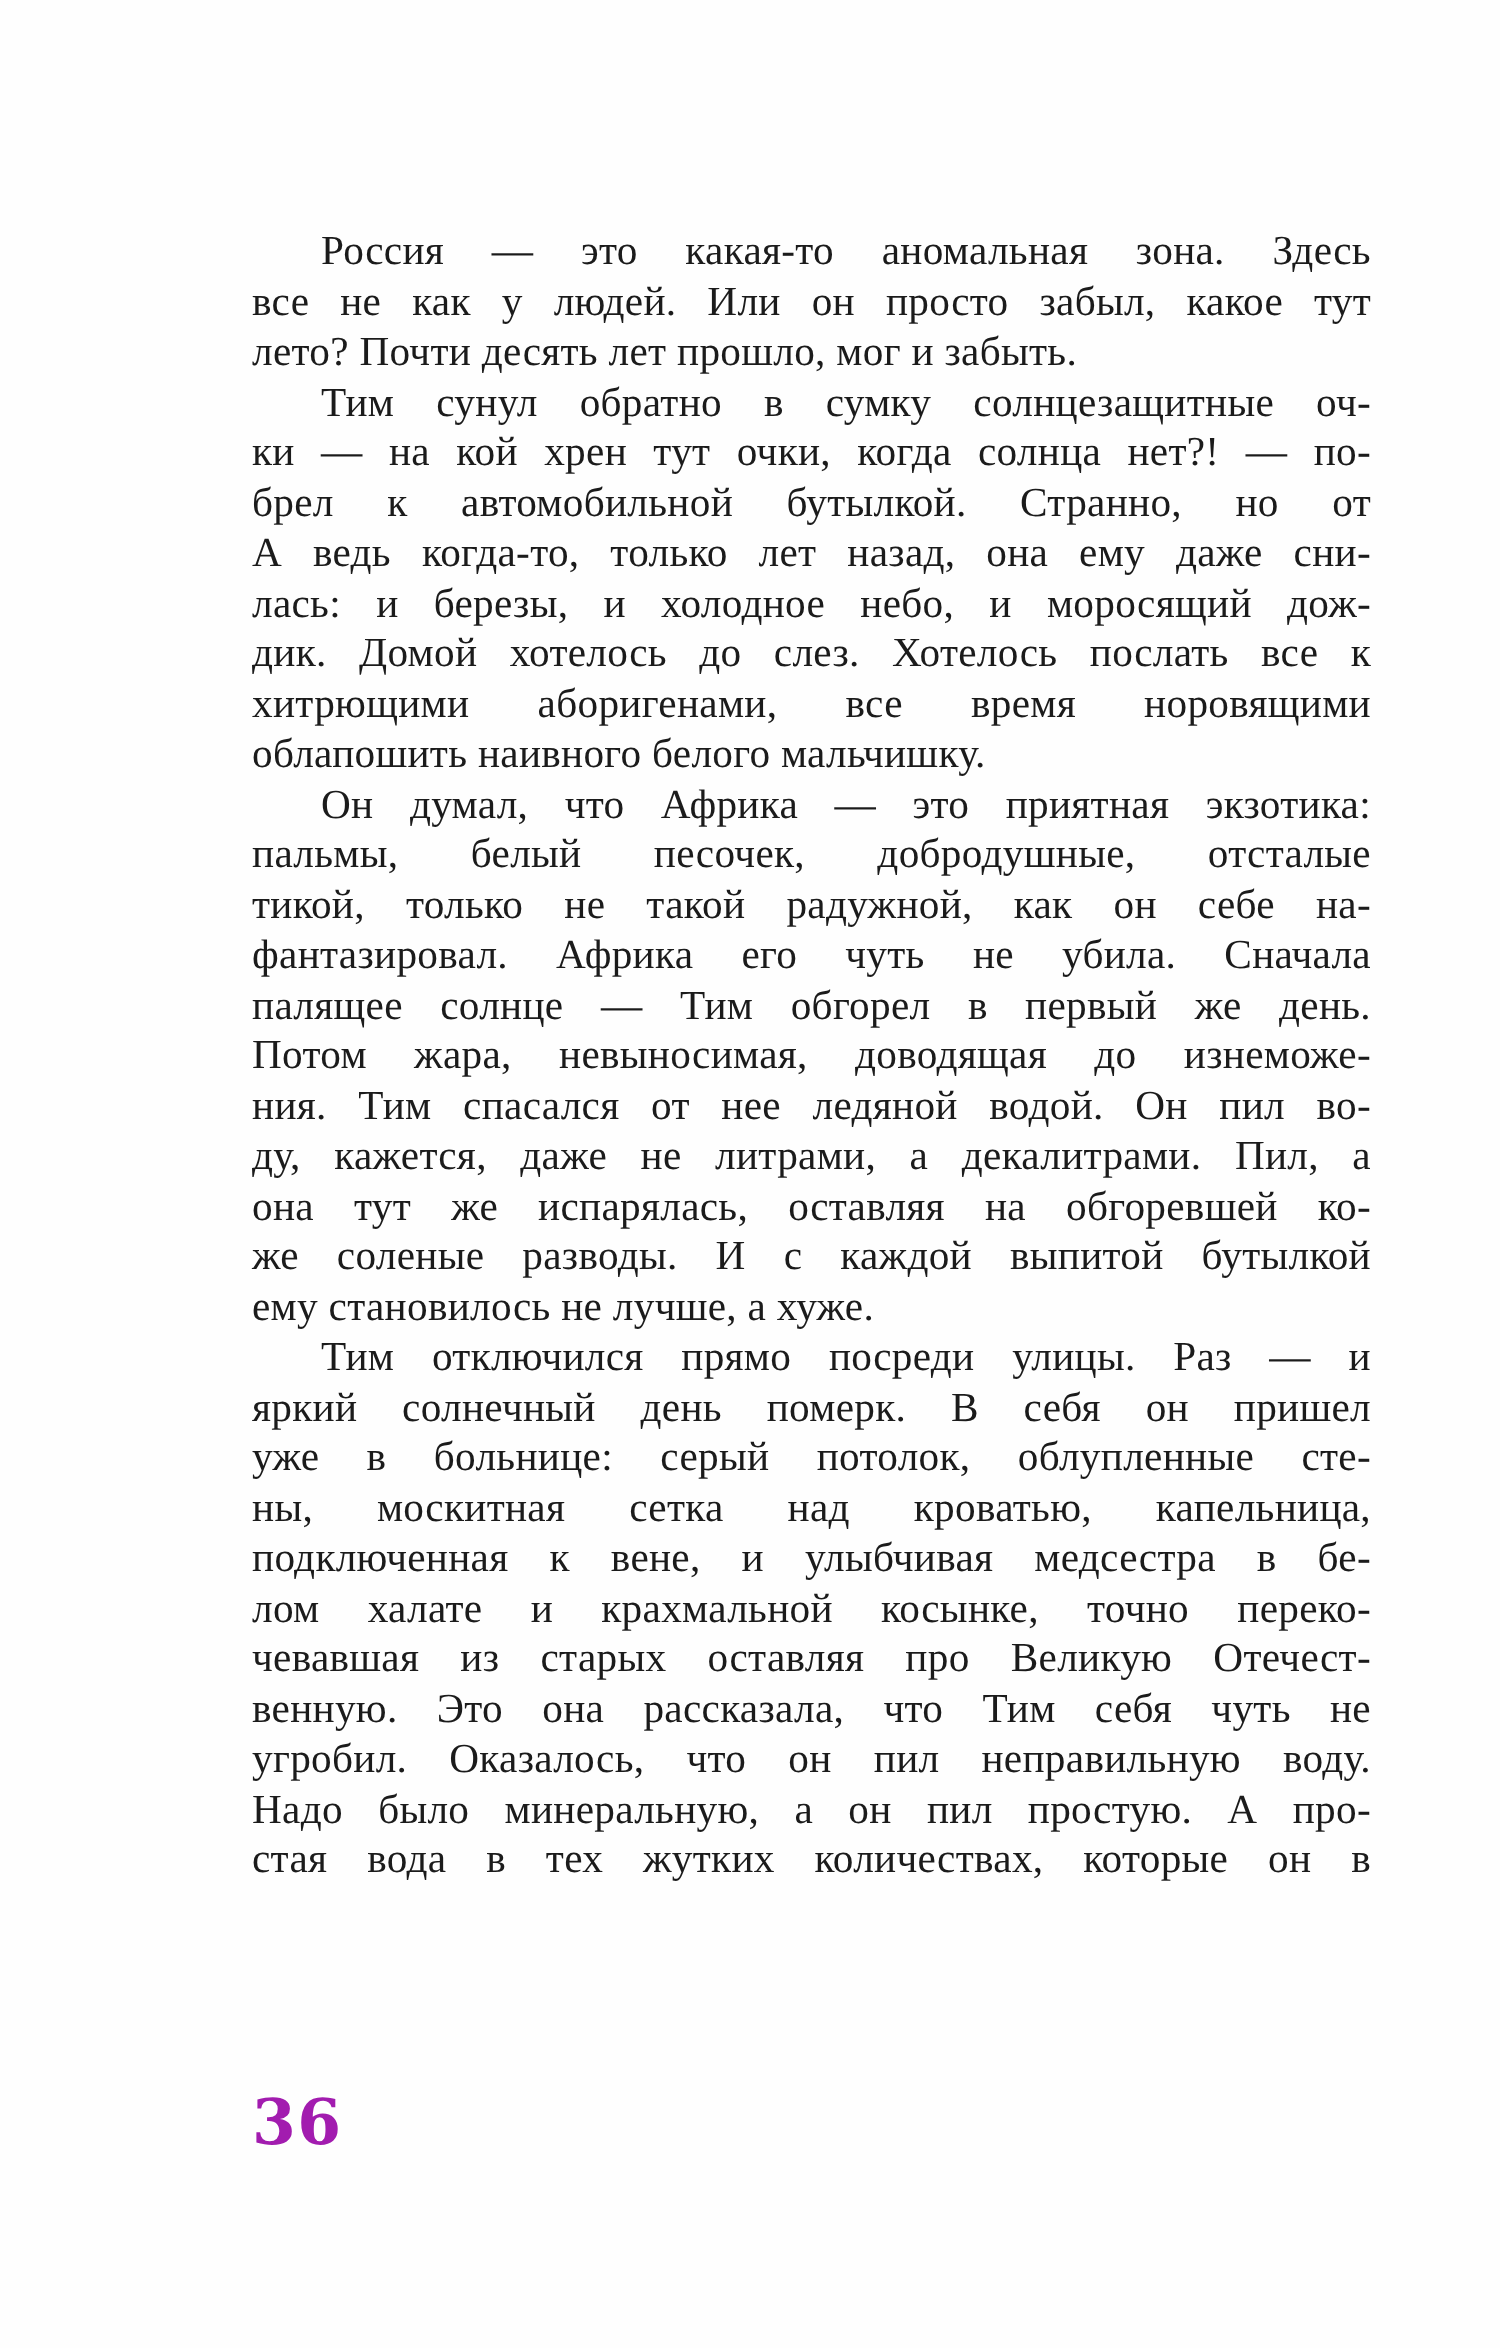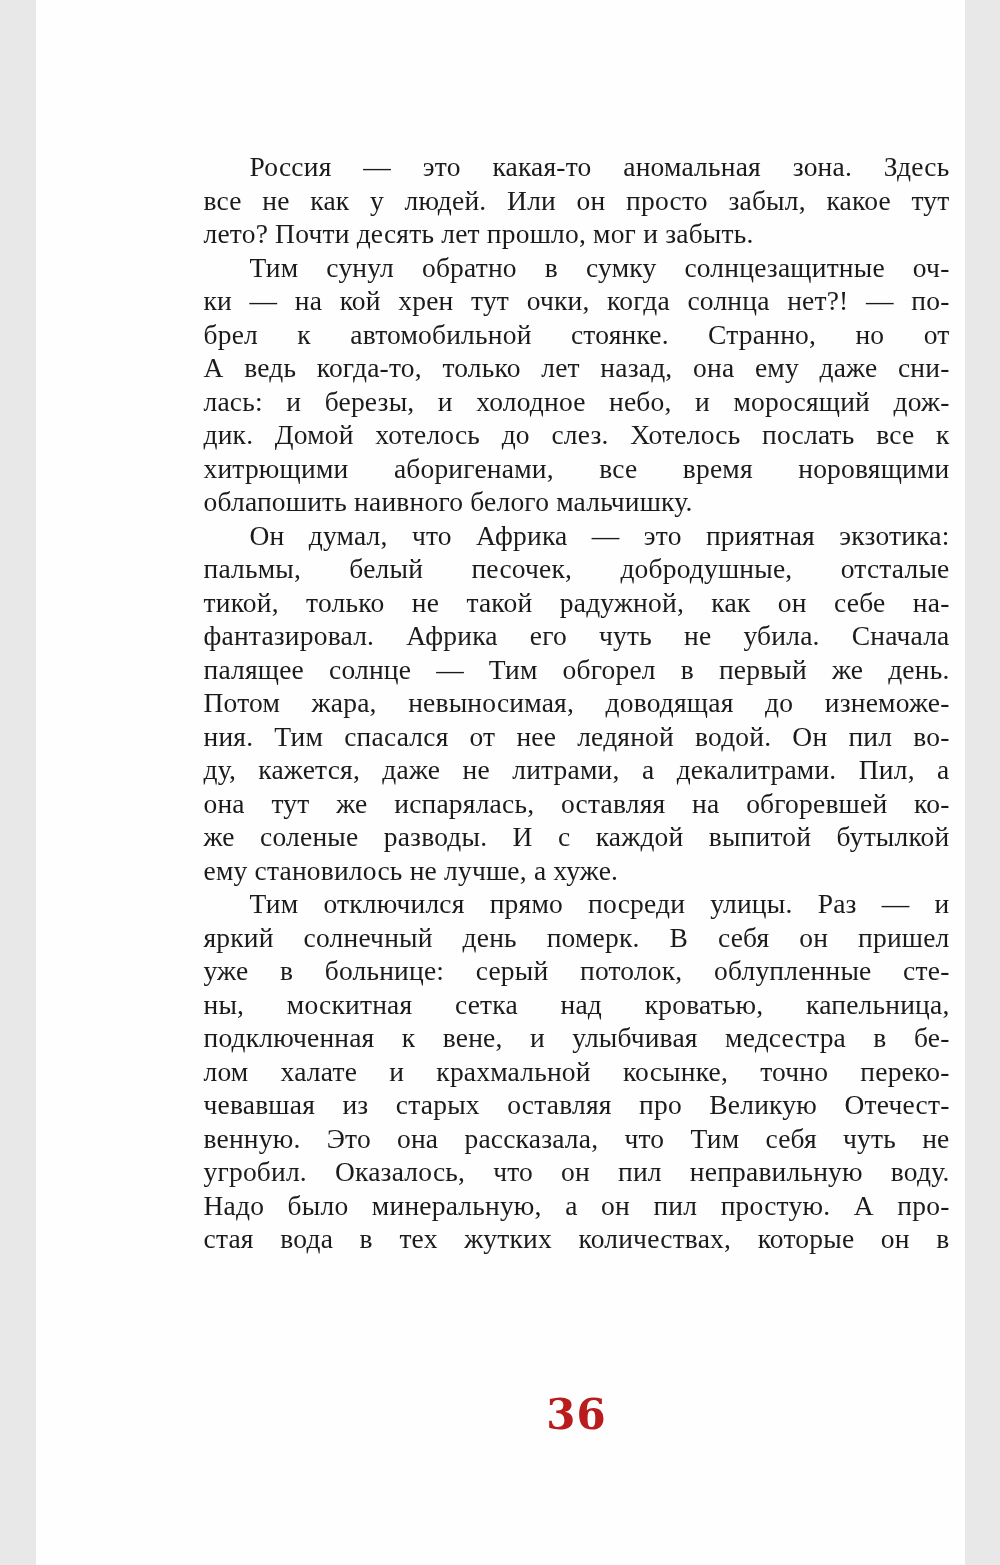--- a/index.html
+++ b/index.html
@@ -2,21 +2,21 @@
 <html><head>
 <meta charset="utf-8">
 <style>
   html, body {
     margin: 0;
     padding: 0;
     background: #e8e8e8;
   }
   .page {
     position: relative;
-    width: 929px;
+    width: 1000px;
     height: 1565px;
     margin: 0 auto;
     background: #fefefe;
     font-family: "Liberation Serif", serif;
     color: #1b1b1b;
     overflow: hidden;
   }
   .text-block {
     position: absolute;
     left: 168px;
@@ -46,42 +46,41 @@
     white-space: normal;
   }
   .line.indent {
     text-indent: 46px;
   }
   .page-number {
     position: absolute;
     top: 1390px;
     left: 168px;
     width: 746px;
-    text-align: center;
     font-family: "DejaVu Serif", serif;
     font-weight: 700;
     font-size: 42px;
-    color: #b91c1c;
+    color: #a21caf;
     letter-spacing: 1px;
   }
 </style>
 </head>
 <body>
 
 <div class="page">
   <div class="text-block">
       <div class="paragraph">
         <div class="line indent justified">Россия — это какая-то аномальная зона. Здесь</div>
         <div class="line justified">все не как у людей. Или он просто забыл, какое тут</div>
         <div class="line para-end">лето? Почти десять лет прошло, мог и забыть.</div>
       </div>
       <div class="paragraph">
         <div class="line indent justified">Тим сунул обратно в сумку солнцезащитные оч-</div>
         <div class="line justified">ки — на кой хрен тут очки, когда солнца нет?! — по-</div>
-        <div class="line justified">брел к автомобильной стоянке. Странно, но от</div>
+        <div class="line justified">брел к автомобильной бутылкой. Странно, но от</div>
         <div class="line justified">А ведь когда-то, только лет назад, она ему даже сни-</div>
         <div class="line justified">лась: и березы, и холодное небо, и моросящий дож-</div>
         <div class="line justified">дик. Домой хотелось до слез. Хотелось послать все к</div>
         <div class="line justified">хитрющими аборигенами, все время норовящими</div>
         <div class="line para-end">облапошить наивного белого мальчишку.</div>
       </div>
       <div class="paragraph">
         <div class="line indent justified">Он думал, что Африка — это приятная экзотика:</div>
         <div class="line justified">пальмы, белый песочек, добродушные, отсталые</div>
         <div class="line justified">тикой, только не такой радужной, как он себе на-</div>

